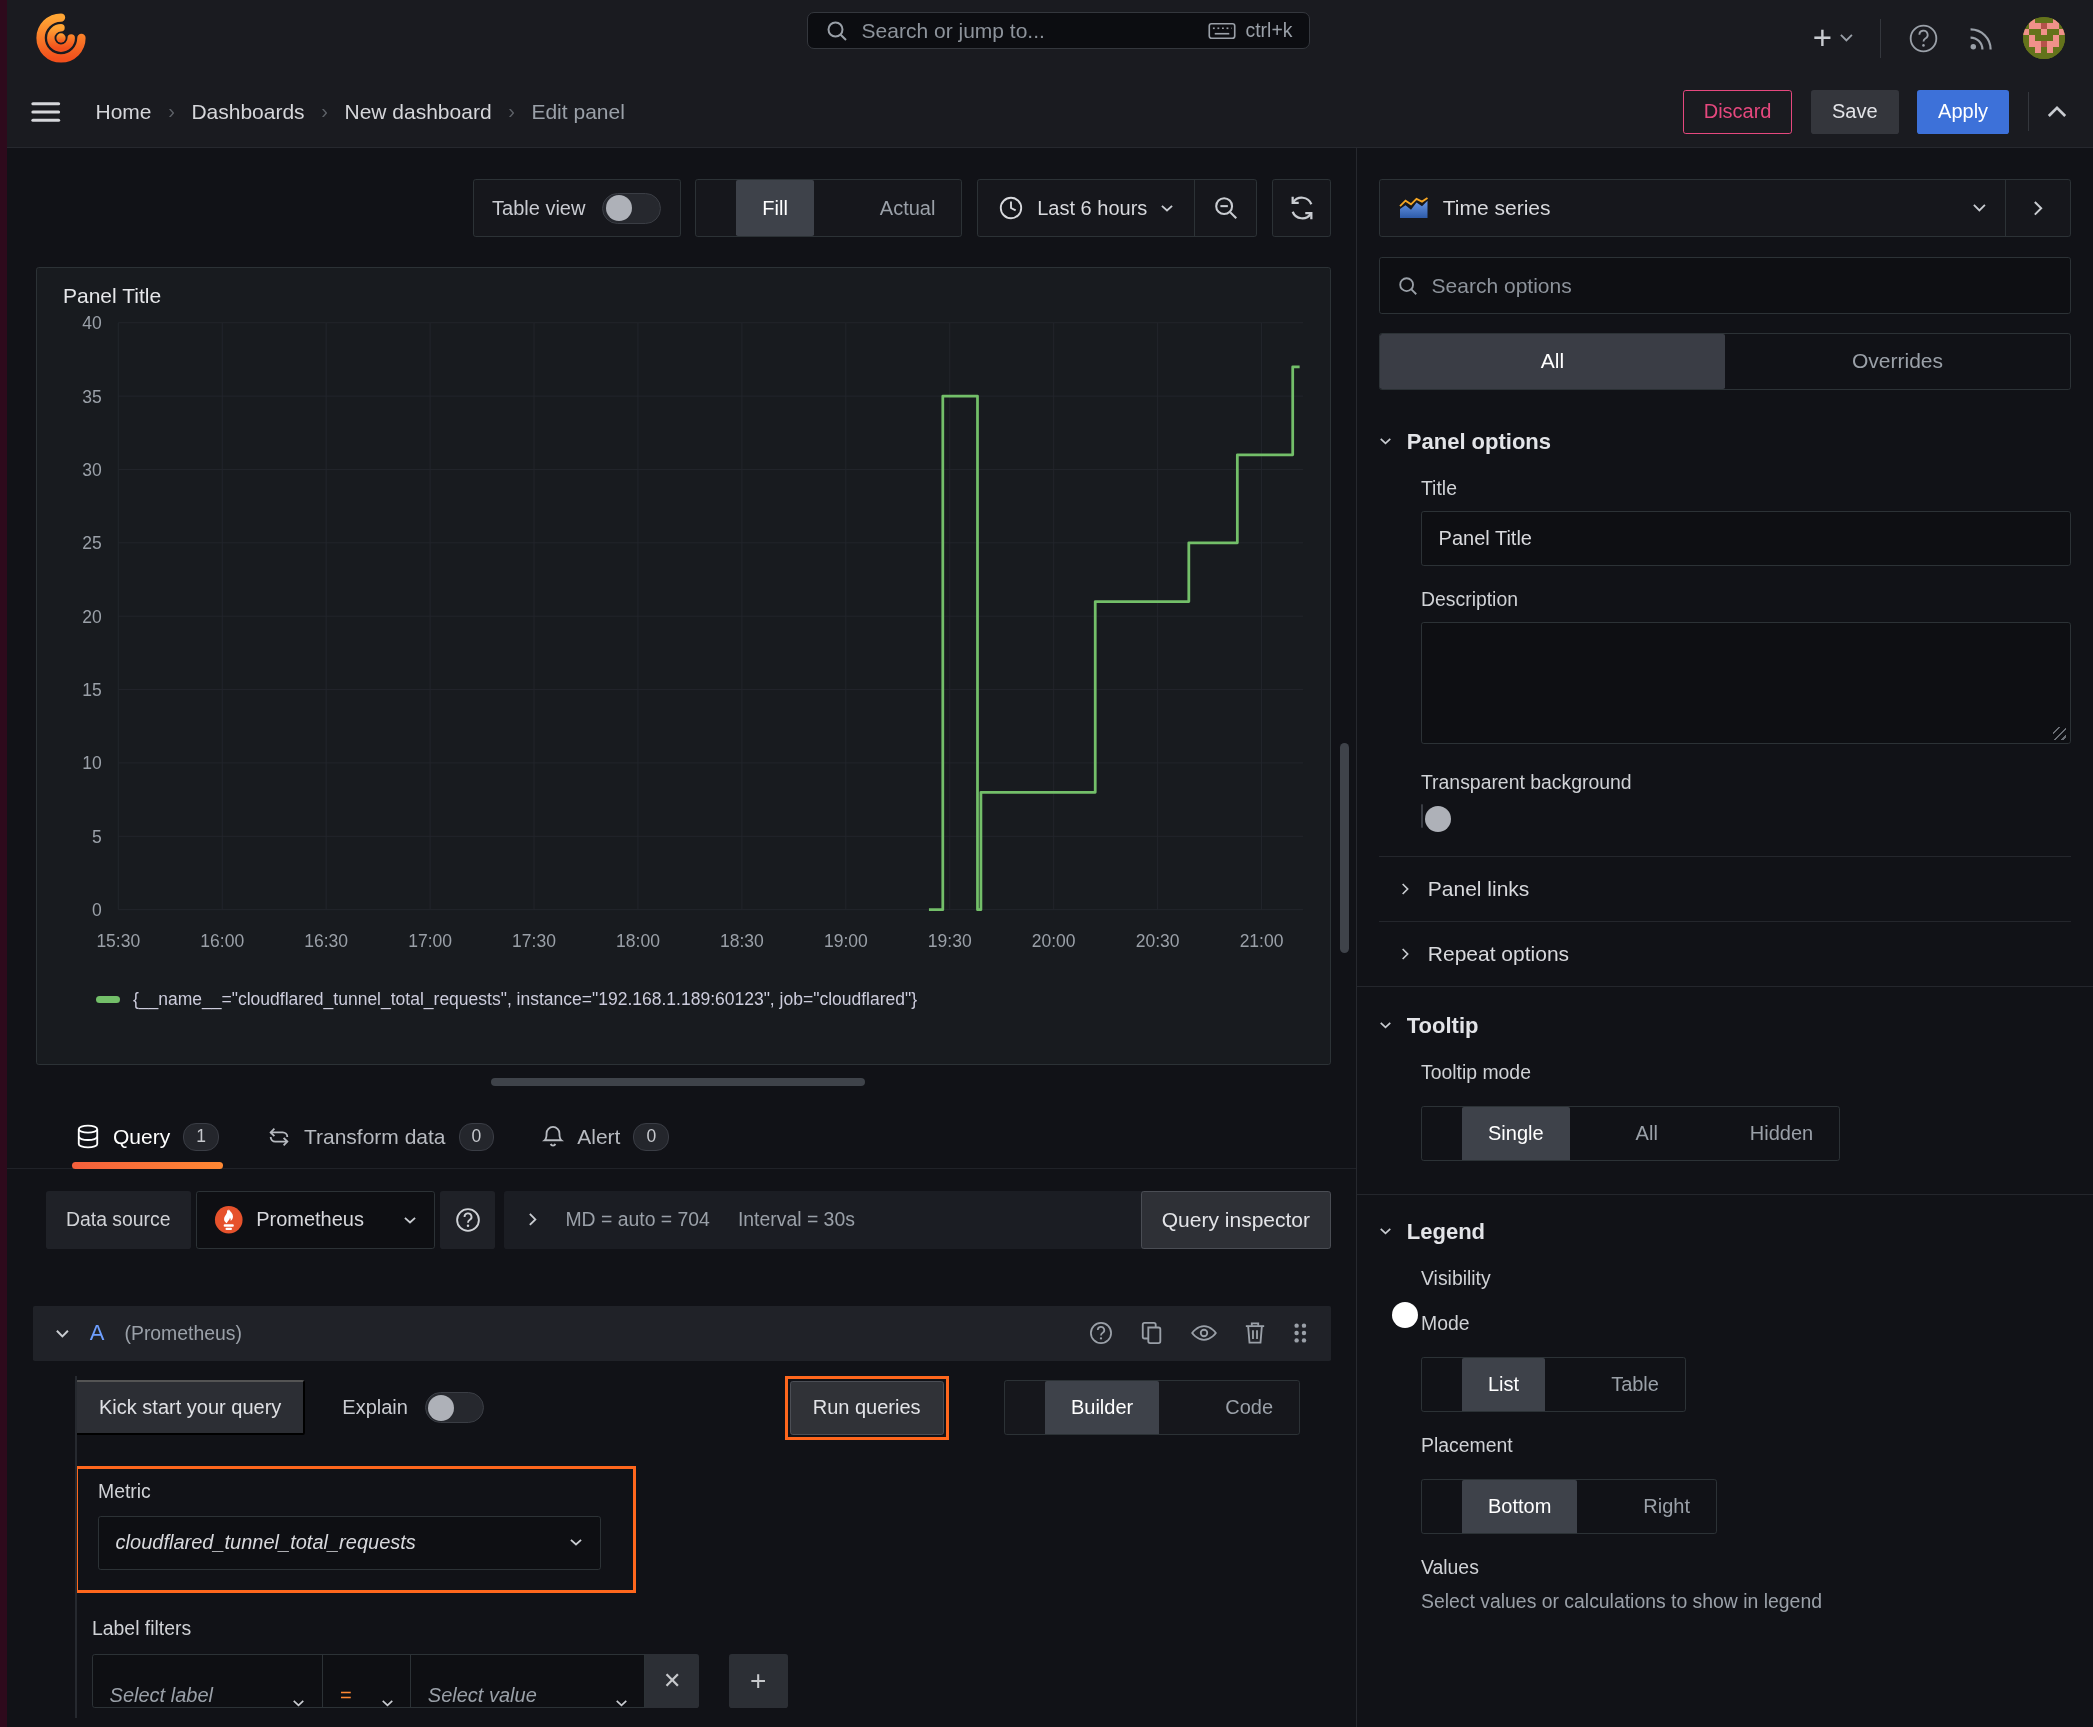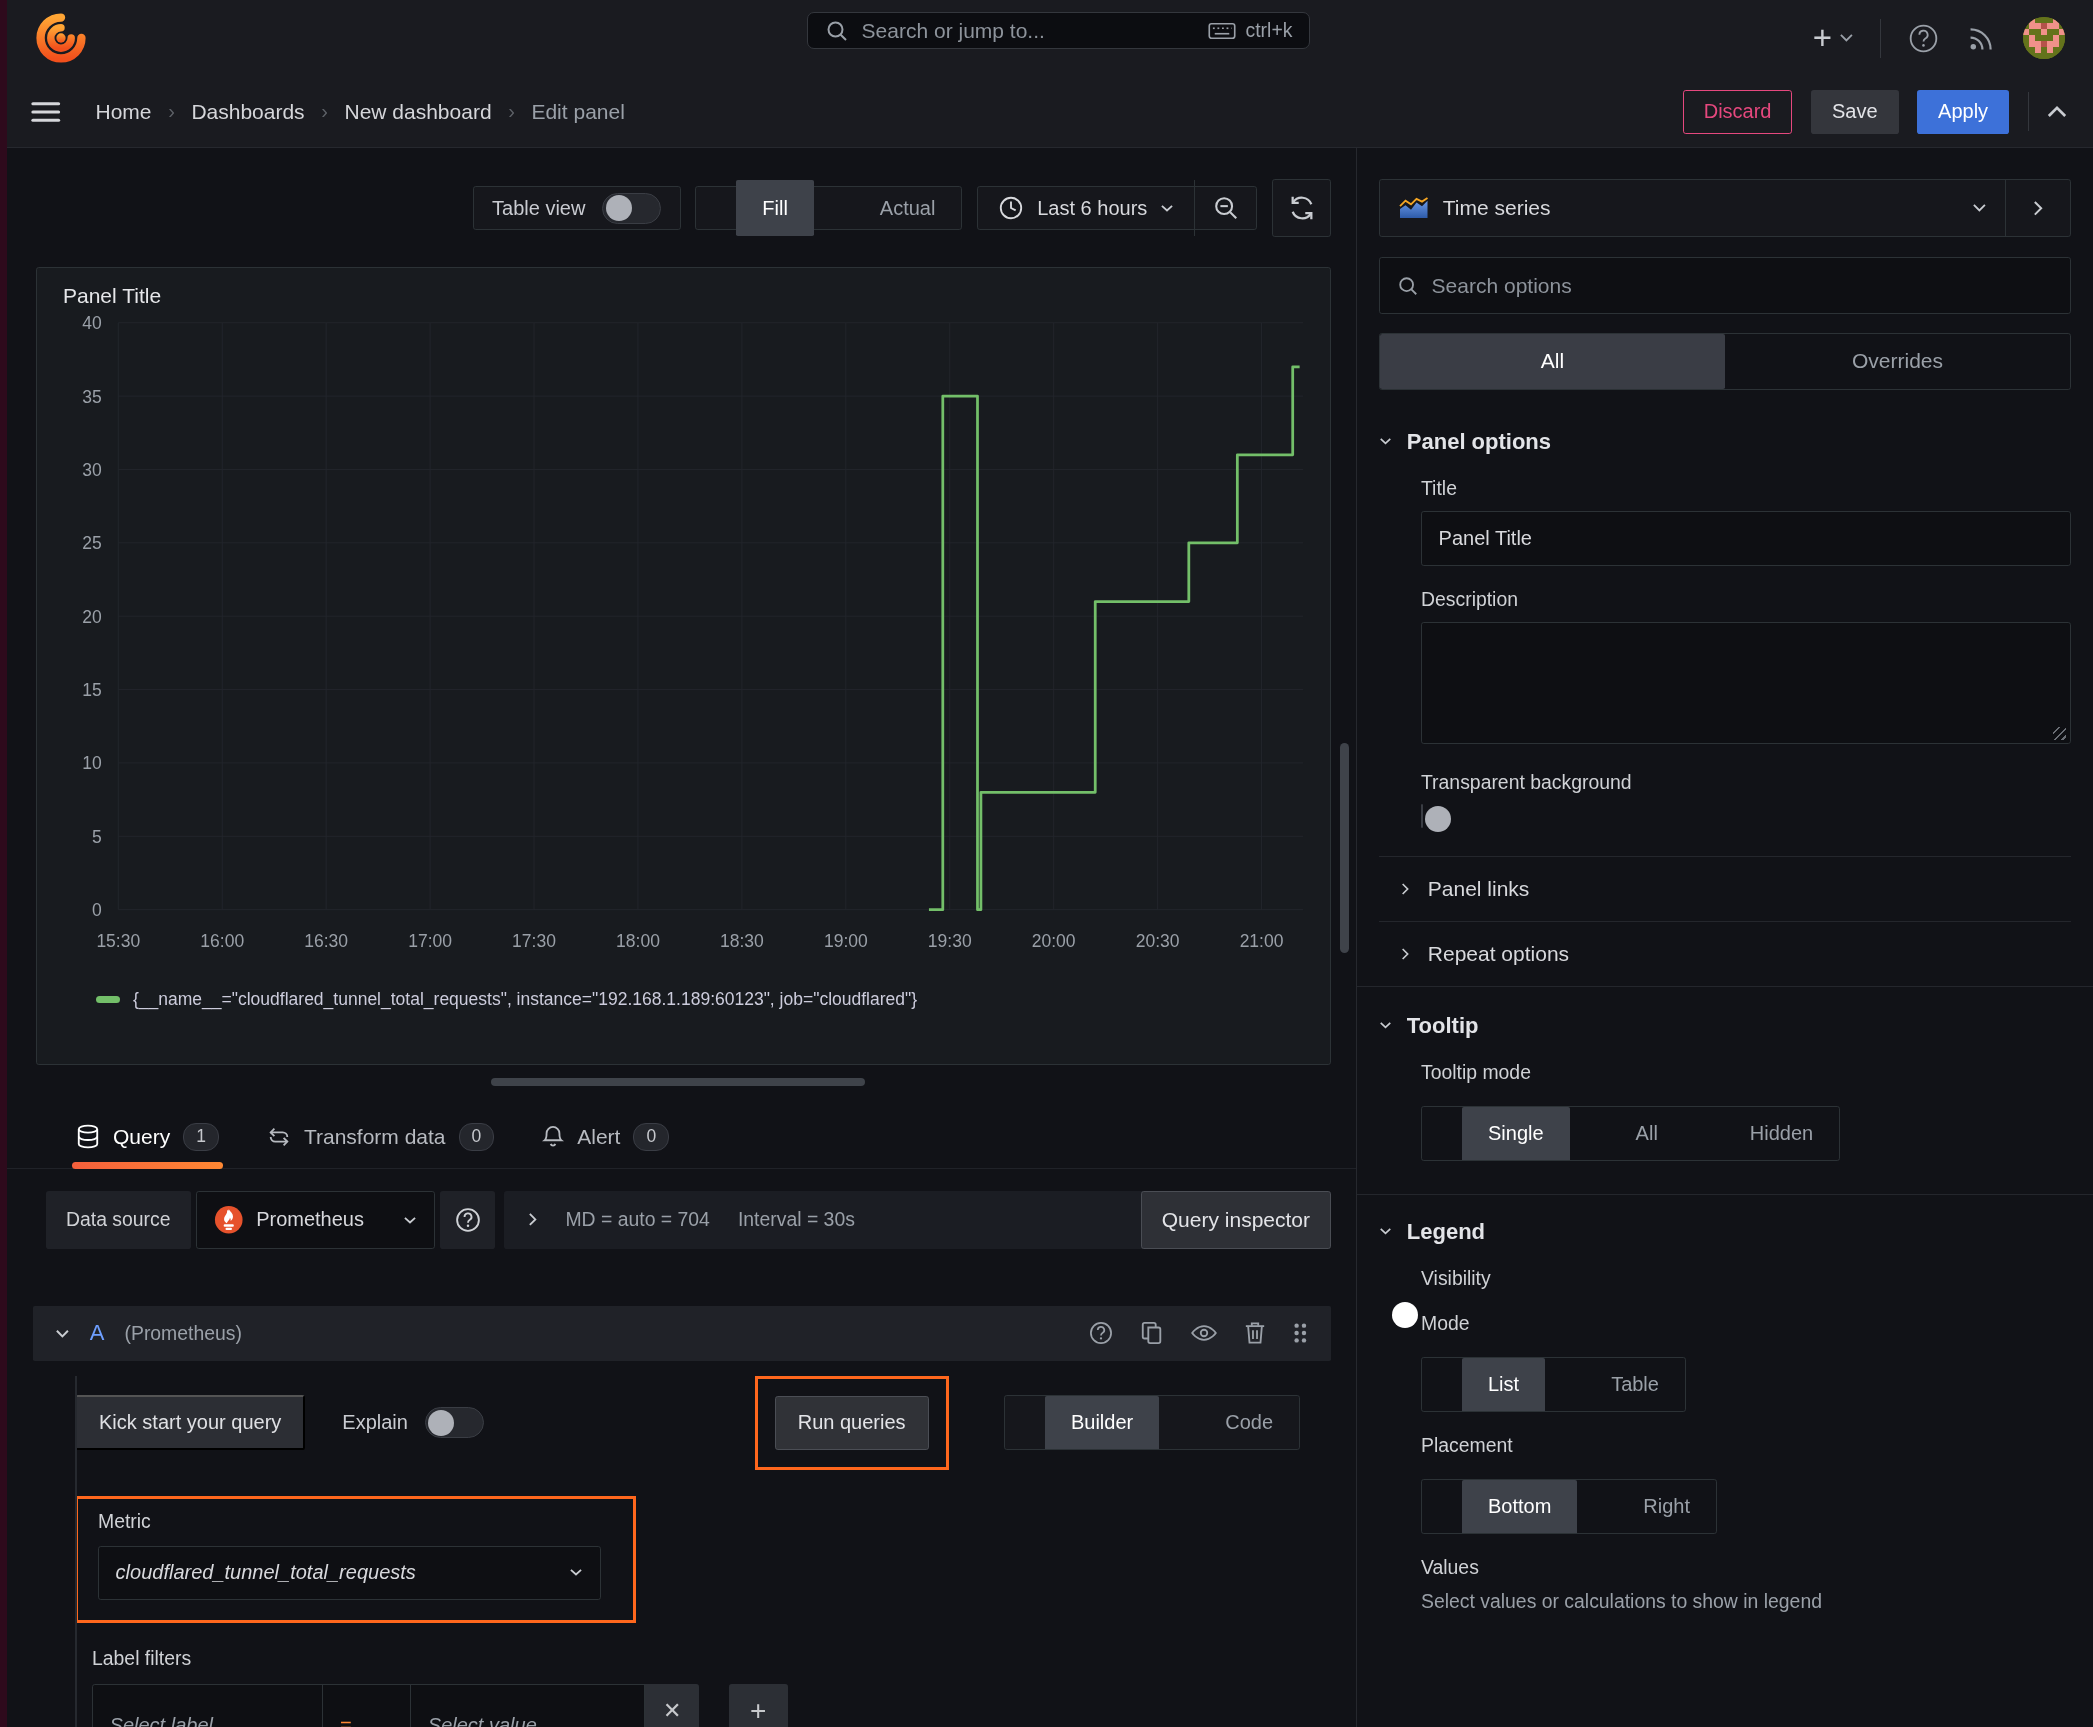--- a/index.html
+++ b/index.html
@@ -42,21 +42,21 @@
   .btn-save{background:#34363c; color:#e3e4e8;}
   .btn-apply{background:var(--blue); color:#fff;}
 
   
   .content{display:flex; height:1580px;}
   .edit-pane{width:1357px; position:relative; border-right:0.9px solid var(--line);}
   .options-pane{flex:1; padding:31px 22px 0 22px; position:relative;}
 
   
   .view-toolbar{display:flex; justify-content:flex-end; align-items:center; gap:14.8px; margin:31px 25px 0 0; height:58px;}
-  .ctl-group{height:44px; border:0.9px solid var(--border); border-radius:2.8px; background:#16171c;
+  .ctl-group{height:58px; border:0.9px solid var(--border); border-radius:2.8px; background:#16171c;
     display:flex; align-items:center;}
   .tv-group{padding:0 18.5px; gap:16.6px;}
   .tv-label{font-size:20px; color:#c9cbd1;}
   .seg{padding:0 26px; height:56px; display:flex; align-items:center; color:var(--dim); font-size:20px; border-radius:1.8px;margin-left:40px;}
   .seg.sel{background:var(--sel); color:#fff;}
   .time-main{display:flex; align-items:center; gap:13px; padding:0 20px; color:var(--text); font-size:20px;}
   .grp-div{width:0.9px; height:56px; background:var(--border);}
   .sq-btn{width:61px; height:56px; display:flex; align-items:center; justify-content:center; color:#c9ccd1;}
   .refresh-btn{width:59px; height:58px; border:0.9px solid var(--border); border-radius:2.8px; background:#16171c;
     display:flex; align-items:center; justify-content:center; color:#c9ccd1;}
@@ -96,21 +96,21 @@
   .qds{color:var(--dim); font-size:19.4px;}
   .qhead-icons{margin-left:auto; display:flex; align-items:center; gap:26px; color:var(--dim);}
   .qbody{position:relative; padding-bottom:9.2px;}
   .qguide{position:absolute; left:42px; top:0; bottom:0; width:1.8px; background:#26292f;}
   .kick-row{display:flex; align-items:center; margin:14.8px 0 0 42px;}
   .btn-sec{height:55px; padding:0 22px; background:#2c2e34; border-radius:2.8px; color:#dfe0e4;
     font-size:20px; display:flex; align-items:center;}
   .explain{display:flex; align-items:center; gap:16.6px; margin-left:37px;}
   .explain-label{color:#c9cbd1;}
   .annot{border:3.7px solid var(--orange);}
-  .run-wrap{margin-left:auto; padding:17px; margin-right:7.4px;}
+  .run-wrap{margin-left:auto; padding:2px; margin-right:7.4px;}
   .run-btn{height:54px; padding:0 22px; background:#303237; border:0.9px solid #4b4e55; border-radius:2.8px;
     color:#e3e4e8; font-size:20px; display:flex; align-items:center;}
   .bc-group{margin-left:48px; margin-right:31px;}
   .metric-annot{width:561px; margin:26px 0 0 42px; padding:11px 20px 20px 20px;}
   .field-label{font-size:19.4px; color:#d0d2d6;}
   .select{height:54px; background:var(--input-bg); border:0.9px solid var(--border); border-radius:2.8px;
     display:flex; align-items:center; padding:0 16.6px; gap:14.8px; color:var(--text); font-size:20px;font-style:italic;}
   .metric-select{margin-top:13px; width:503px; justify-content:space-between;}
   .labels-block{margin:24px 0 0 59px;}
   .filter-row{display:flex; align-items:center; margin-top:14.8px;}

